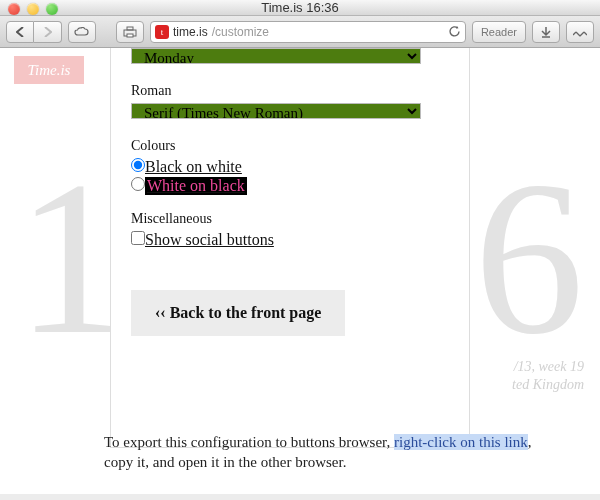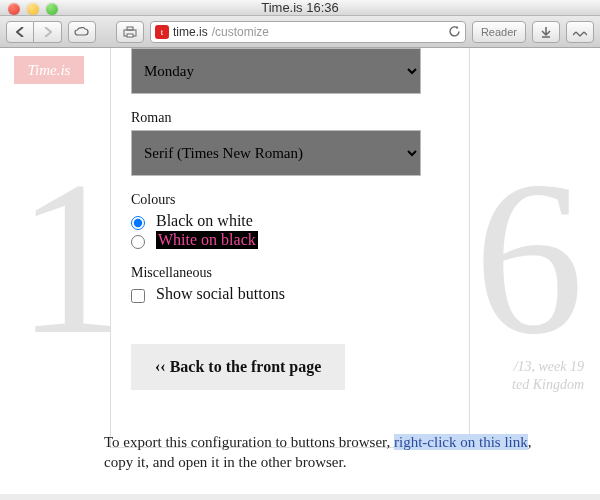--- a/index.html
+++ b/index.html
@@ -109,28 +109,28 @@
     width: 360px;
     min-height: 400px;
     background: #fff;
     border: 1px solid #ddd;
     border-top: none;
     padding: 0 20px 20px 20px;
     font-family: Georgia, "Times New Roman", serif;
     color: #111;
   }
   .panel select {
-    width: 290px; height: 46px;
+    width: 290px; height: 16px;
     font-family: Georgia, serif; font-size: 15px;
     padding-left: 8px;
     border: 1px solid #bbb;
-    background: #737373;
+    background: #4d7c0f;
   }
   .section-label { font-size: 14px; margin-top: 16px; margin-bottom: 4px; }
-  .radio-row, .check-row { display: flex; align-items: flex-end; gap: 11px; font-size: 16px; margin: 1px 0; }
+  .radio-row, .check-row { display: flex; align-items: flex-start; gap: 0; font-size: 16px; margin: 1px 0; text-decoration: underline; }
   .radio-row input, .check-row input { width: 14px; height: 14px; }
   .inverted { background: #000; color: #ec4899; padding: 0 2px; }
   .back-btn {
     display: inline-block;
     margin-top: 40px;
     padding: 14px 24px;
     background: #ececec;
     font-family: Georgia, serif; font-weight: bold; font-size: 16px;
     cursor: pointer;
   }

